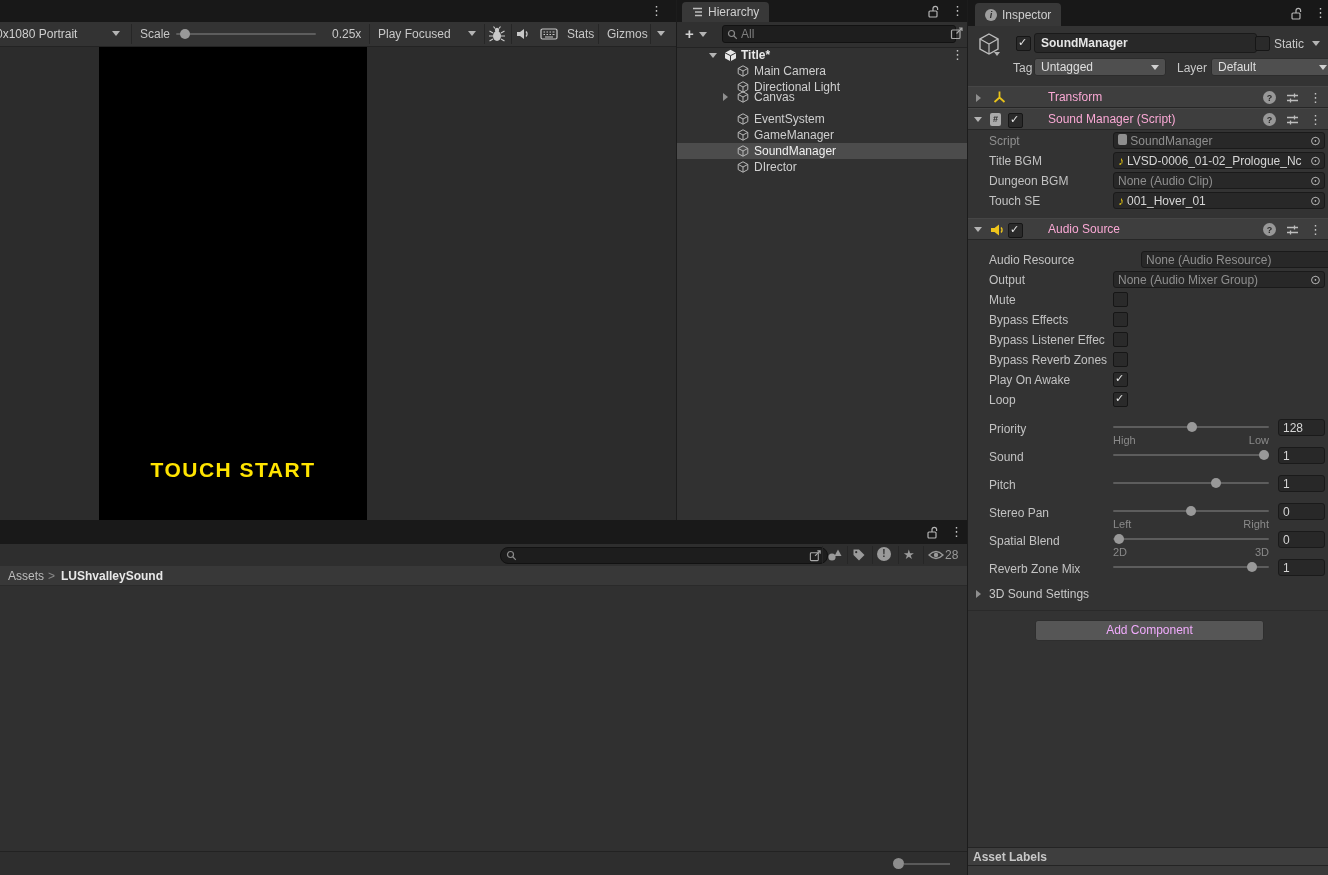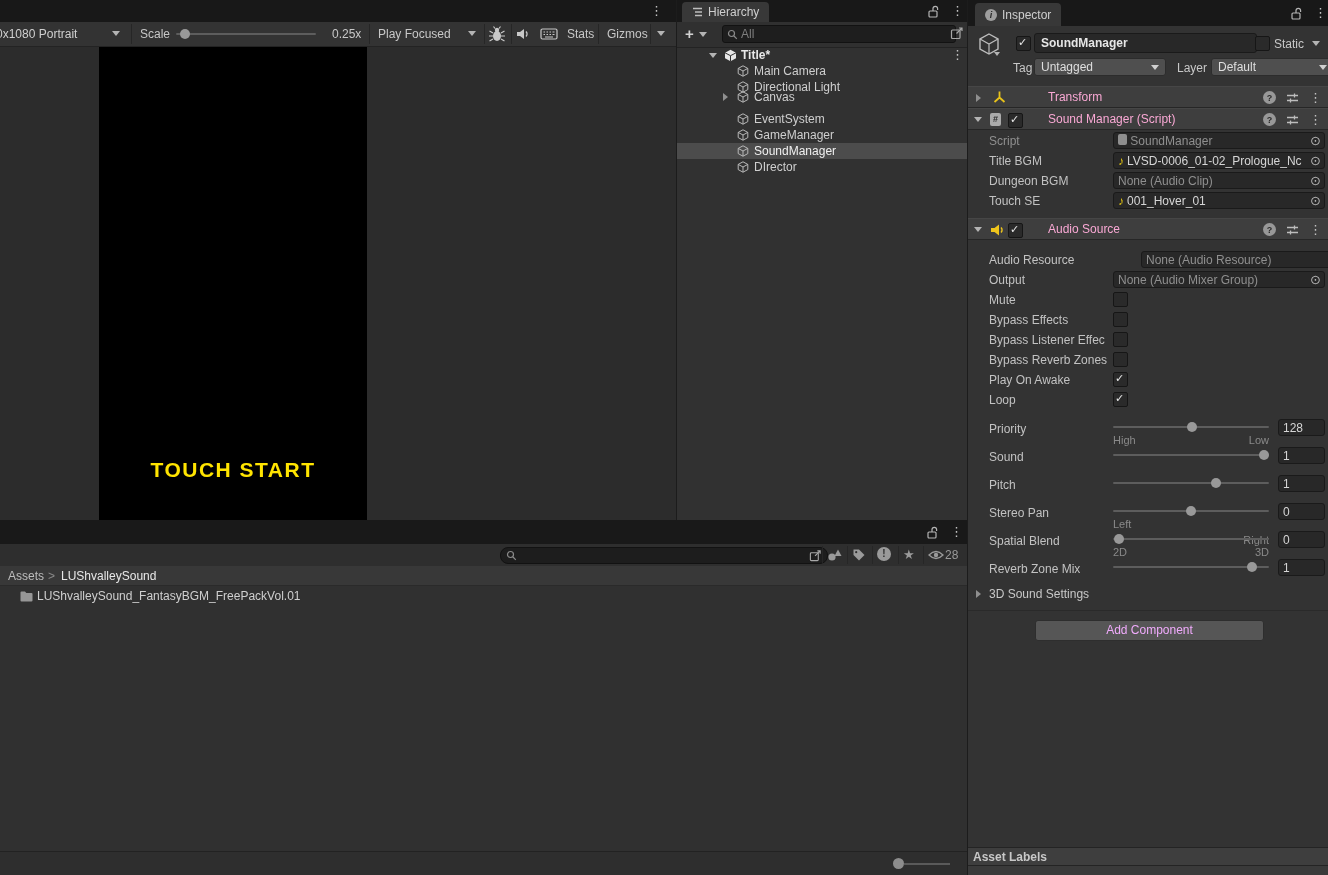--- a/index.html
+++ b/index.html
@@ -260,31 +260,21 @@
       <svg width="16" height="12" viewBox="0 0 16 12">
           <path d="M1 6 Q8 -1 15 6 Q8 13 1 6 Z" fill="none" stroke="#9a9a9a" stroke-width="1.3"></path>
           <circle cx="8" cy="6" r="2.2" fill="#9a9a9a"></circle>
         </svg>
     </span>
     <span class="abs" style="left:945px;top:4px;color:#9a9a9a;">28</span>
   </div>
   <div class="abs" style="left:0;top:46px;width:967px;height:20px;background:#383838;border-bottom:1px solid #2a2a2a;box-sizing:border-box;">
     <span class="abs" style="left:8px;top:3px;color:#bdbdbd;">Assets</span>
     <span class="abs" style="left:48px;top:3px;color:#8a8a8a;">&gt;</span>
-    <span class="abs" style="left:61px;top:3px;font-weight:normal;color:#e8e8e8;">LUShvalleySound</span>
-  </div>
-  <div class="abs" style="left:0;top:66px;width:967px;height:265px;background:#303030;">
-    <div class="abs" style="left:0;top:2px;width:967px;height:17px;line-height:17px;">
-      <span class="abs" style="left:20px;top:3px;">
-        <svg width="13" height="11" viewBox="0 0 13 11">
-            <path d="M0.5 1.5 a1 1 0 0 1 1-1 H5 L6.3 2 H11.5 a1 1 0 0 1 1 1 V9.5 a1 1 0 0 1 -1 1 H1.5 a1 1 0 0 1 -1-1 Z" fill="#969696"></path>
-          </svg>
-      </span>
-      <span class="abs" style="left:37px;color:#cfcfcf;">LUShvalleySound_FantasyBGM_FreePackVol.01</span>
-    </div>
+    <span class="abs" style="left:61px;top:3px;font-weight:bold;color:#e8e8e8;">LUShvalleySound</span>
   </div>
   <div class="abs" style="left:0;top:331px;width:967px;height:24px;background:#2e2e2e;border-top:1px solid #222222;box-sizing:border-box;">
     <span class="abs" style="left:893px;top:6px;width:11px;height:11px;border-radius:50%;background:#8d8d8d;"></span>
     <span class="abs" style="left:904px;top:11px;width:46px;height:2px;background:#5a5a5a;"></span>
   </div>
 </div>
 
 <div class="pane" id="inspector-pane" style="left:967px;top:0;width:361px;height:875px;background:#333333;border-left:1px solid #1c1c1c;box-sizing:border-box;">
   <div class="tabbar" style="height:26px;">
     <div class="tab" style="left:7px;top:3px;height:23px;">
@@ -462,21 +452,21 @@
       <div class="knob"></div>
     </div>
   <div class="field abs" style="left:310px;top:475px;width:47px;height:17px;line-height:16px;padding-left:4px;box-sizing:border-box;"><span>1</span></div>
 
   <span class="ilabel" style="top:506px;">Stereo Pan</span>
   <div class="slider abs" style="left: 145px; top: 505px; width: 156px; --pos: 0.5;">
       <div class="track"></div>
       <div class="knob"></div>
     </div>
   <span class="sublab" style="left:145px;top:518px;">Left</span>
-  <span class="sublab" style="left:245px;top:518px;width:56px;text-align:right;margin-top:16px;">Right</span>
+  <span class="sublab" style="left:245px;top:518px;width:56px;text-align:right;">Right</span>
   <div class="field abs" style="left:310px;top:503px;width:47px;height:17px;line-height:16px;padding-left:4px;box-sizing:border-box;"><span>0</span></div>
 
   <span class="ilabel" style="top:534px;">Spatial Blend</span>
   <div class="slider abs" style="left: 145px; top: 533px; width: 156px; --pos: 0.01;">
       <div class="track"></div>
       <div class="knob"></div>
     </div>
   <span class="sublab" style="left:145px;top:546px;">2D</span>
   <span class="sublab" style="left:245px;top:546px;width:56px;text-align:right;">3D</span>
   <div class="field abs" style="left:310px;top:531px;width:47px;height:17px;line-height:16px;padding-left:4px;box-sizing:border-box;"><span>0</span></div>

